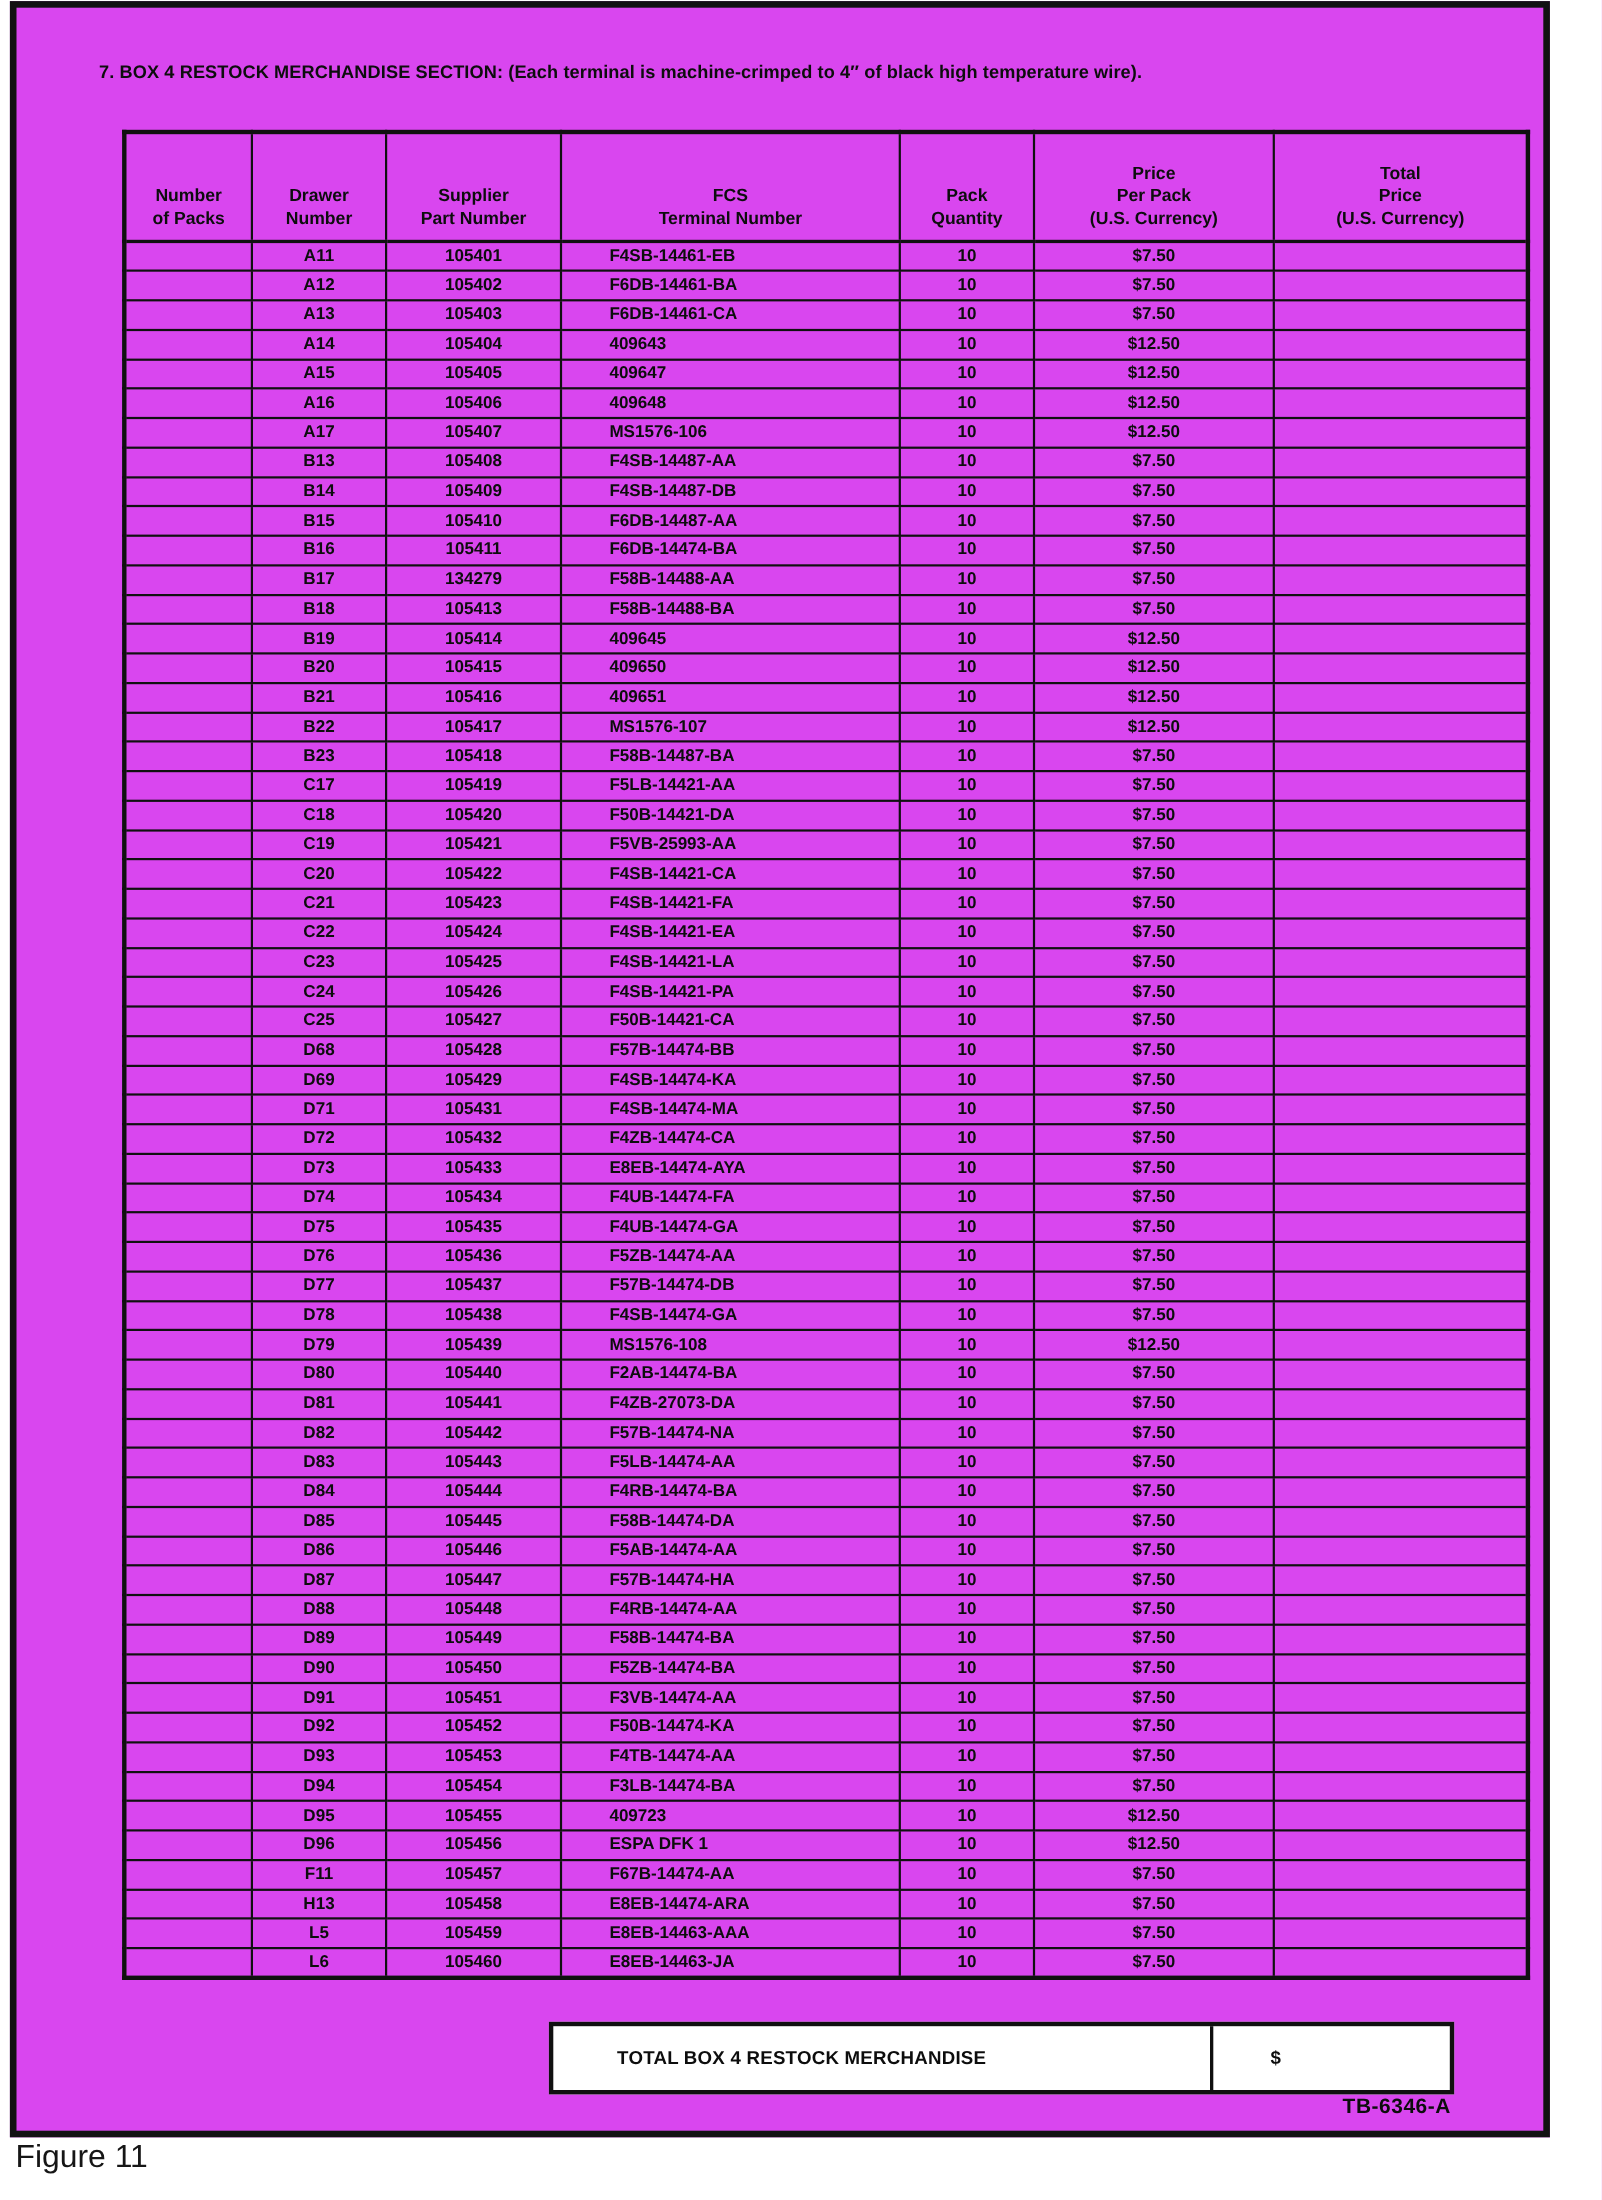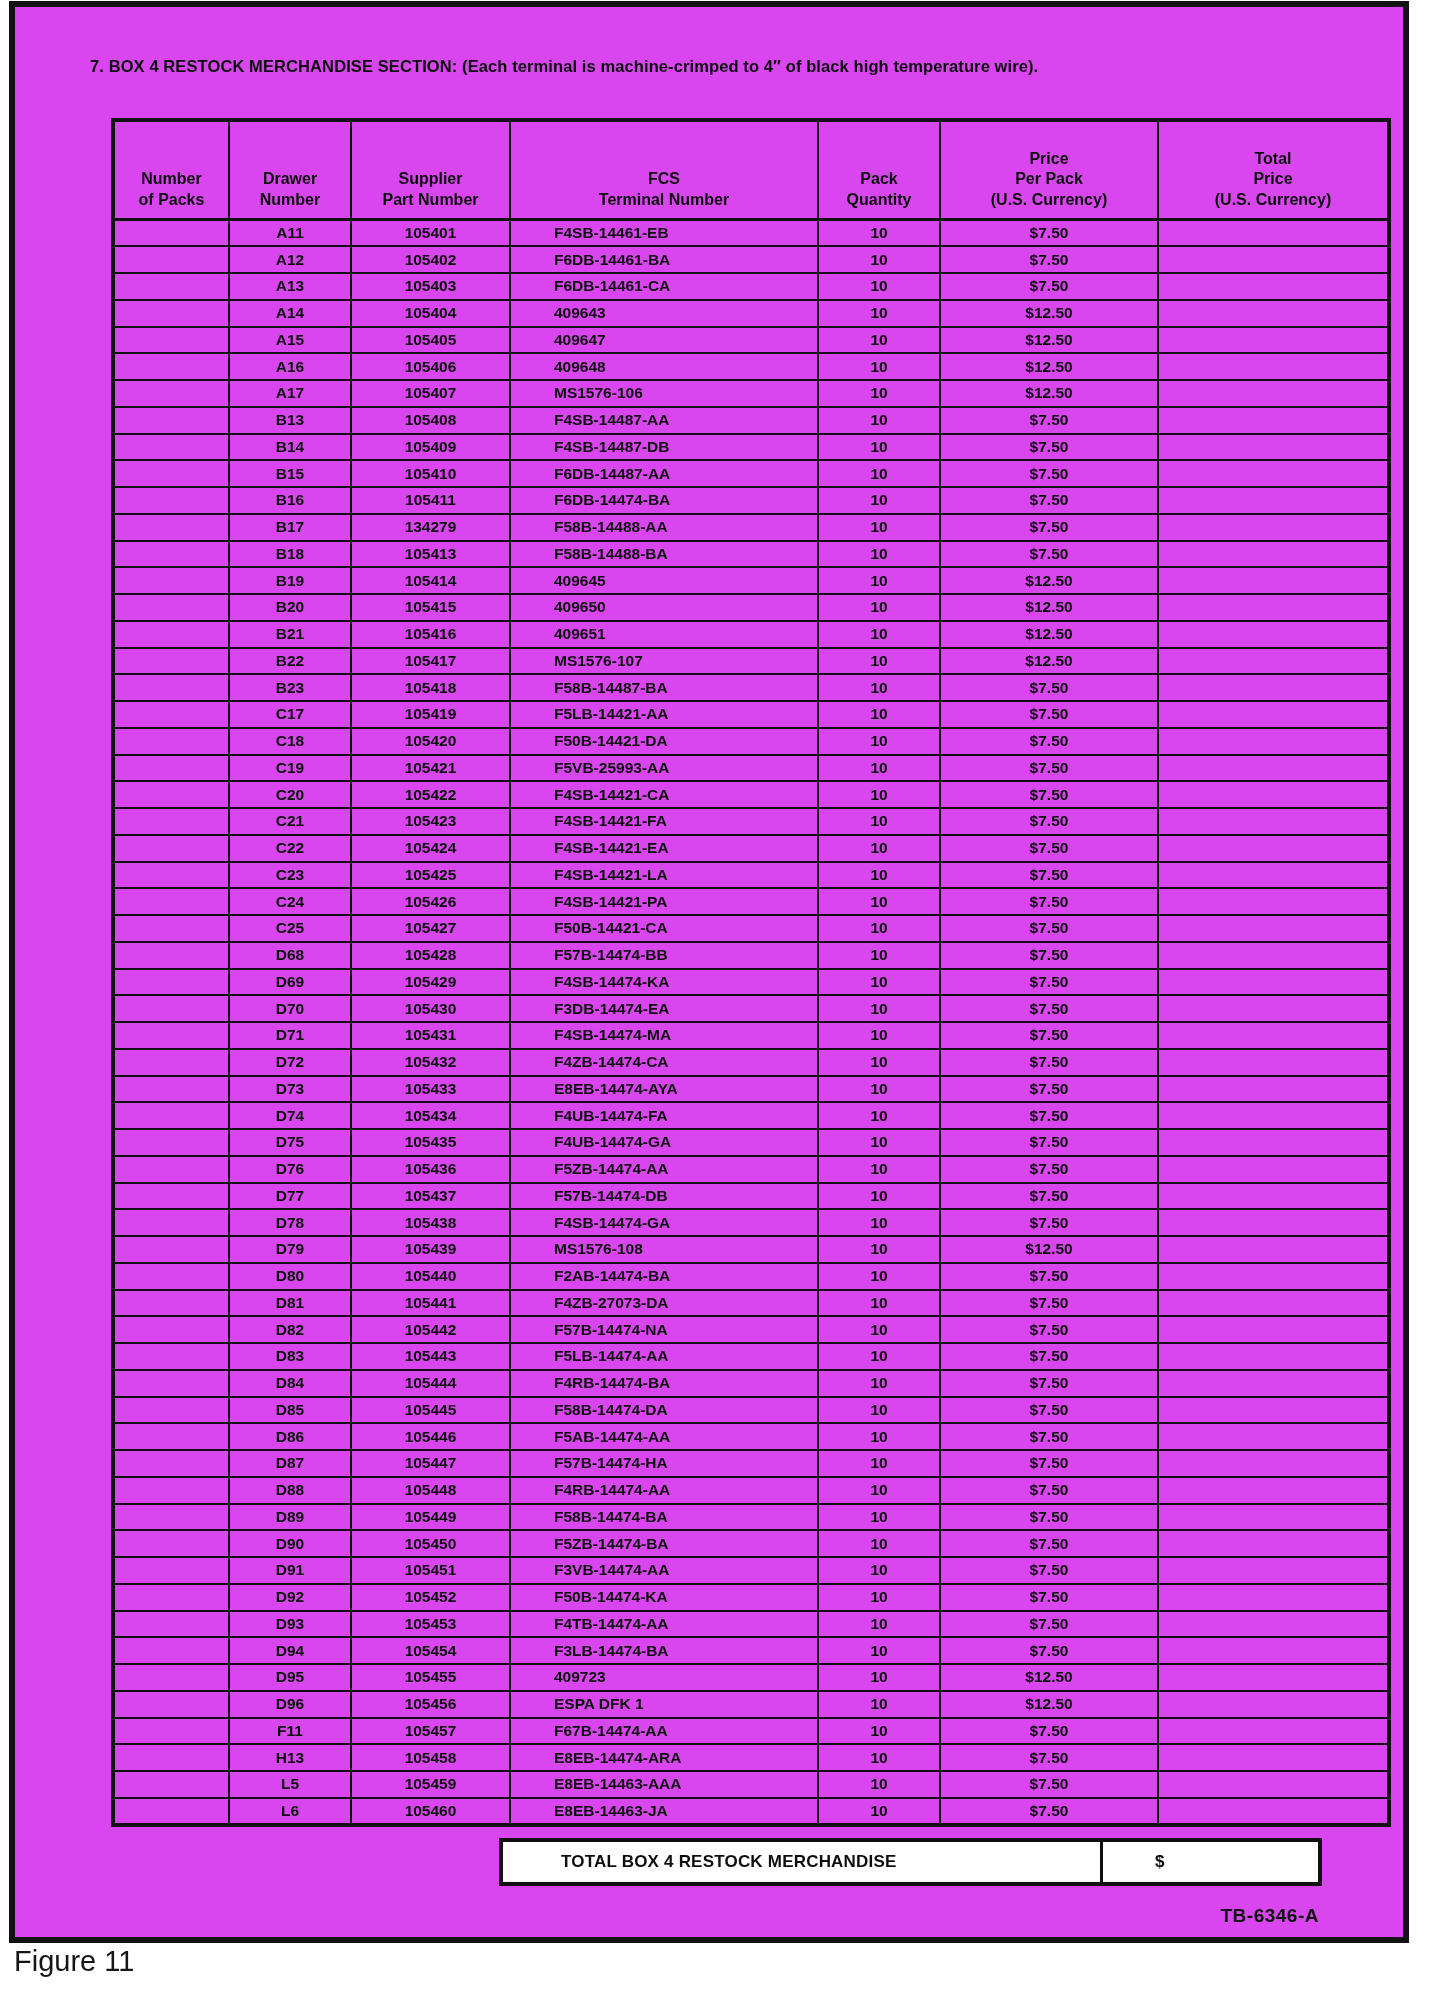--- a/index.html
+++ b/index.html
@@ -34,21 +34,21 @@
   }
   .restock-table tbody td.col-fcs { text-align:left; padding-left:43px; }
   .c-num   { width:109px; }
   .c-draw  { width:116px; }
   .c-supp  { width:153px; }
   .c-fcs   { width:263px; }
   .c-qty   { width:116px; }
   .c-price { width:212px; }
   .c-total { width:224px; }
   .total-box {
-    position:absolute; left:484px; top:1831px; width:823px; height:48px;
+    position:absolute; left:484px; top:1831px; width:823px; height:66px;
     border:4px solid #101010; display:flex; align-items:stretch; box-sizing:border-box;
     background:#ffffff;
   }
   .total-label {
     flex:1; display:flex; align-items:center; padding-left:58px;
     font-size:17px; font-weight:bold; letter-spacing:0.2px;
   }
   .total-value {
     width:218px; border-left:3px solid #101010; display:flex; align-items:center;
     padding-left:52px; font-size:17px; font-weight:bold; box-sizing:border-box;
@@ -339,29 +339,20 @@
             <td class="c-num col-num_packs"></td>
             <td class="c-draw col-drawer">D69</td>
             <td class="c-supp col-supplier">105429</td>
             <td class="c-fcs col-fcs">F4SB-14474-KA</td>
             <td class="c-qty col-qty">10</td>
             <td class="c-price col-price">$7.50</td>
             <td class="c-total col-total"></td>
           </tr>
           <tr>
             <td class="c-num col-num_packs"></td>
-            <td class="c-draw col-drawer">D70</td>
-            <td class="c-supp col-supplier">105430</td>
-            <td class="c-fcs col-fcs">F3DB-14474-EA</td>
-            <td class="c-qty col-qty">10</td>
-            <td class="c-price col-price">$7.50</td>
-            <td class="c-total col-total"></td>
-          </tr>
-          <tr>
-            <td class="c-num col-num_packs"></td>
             <td class="c-draw col-drawer">D71</td>
             <td class="c-supp col-supplier">105431</td>
             <td class="c-fcs col-fcs">F4SB-14474-MA</td>
             <td class="c-qty col-qty">10</td>
             <td class="c-price col-price">$7.50</td>
             <td class="c-total col-total"></td>
           </tr>
           <tr>
             <td class="c-num col-num_packs"></td>
             <td class="c-draw col-drawer">D72</td>

